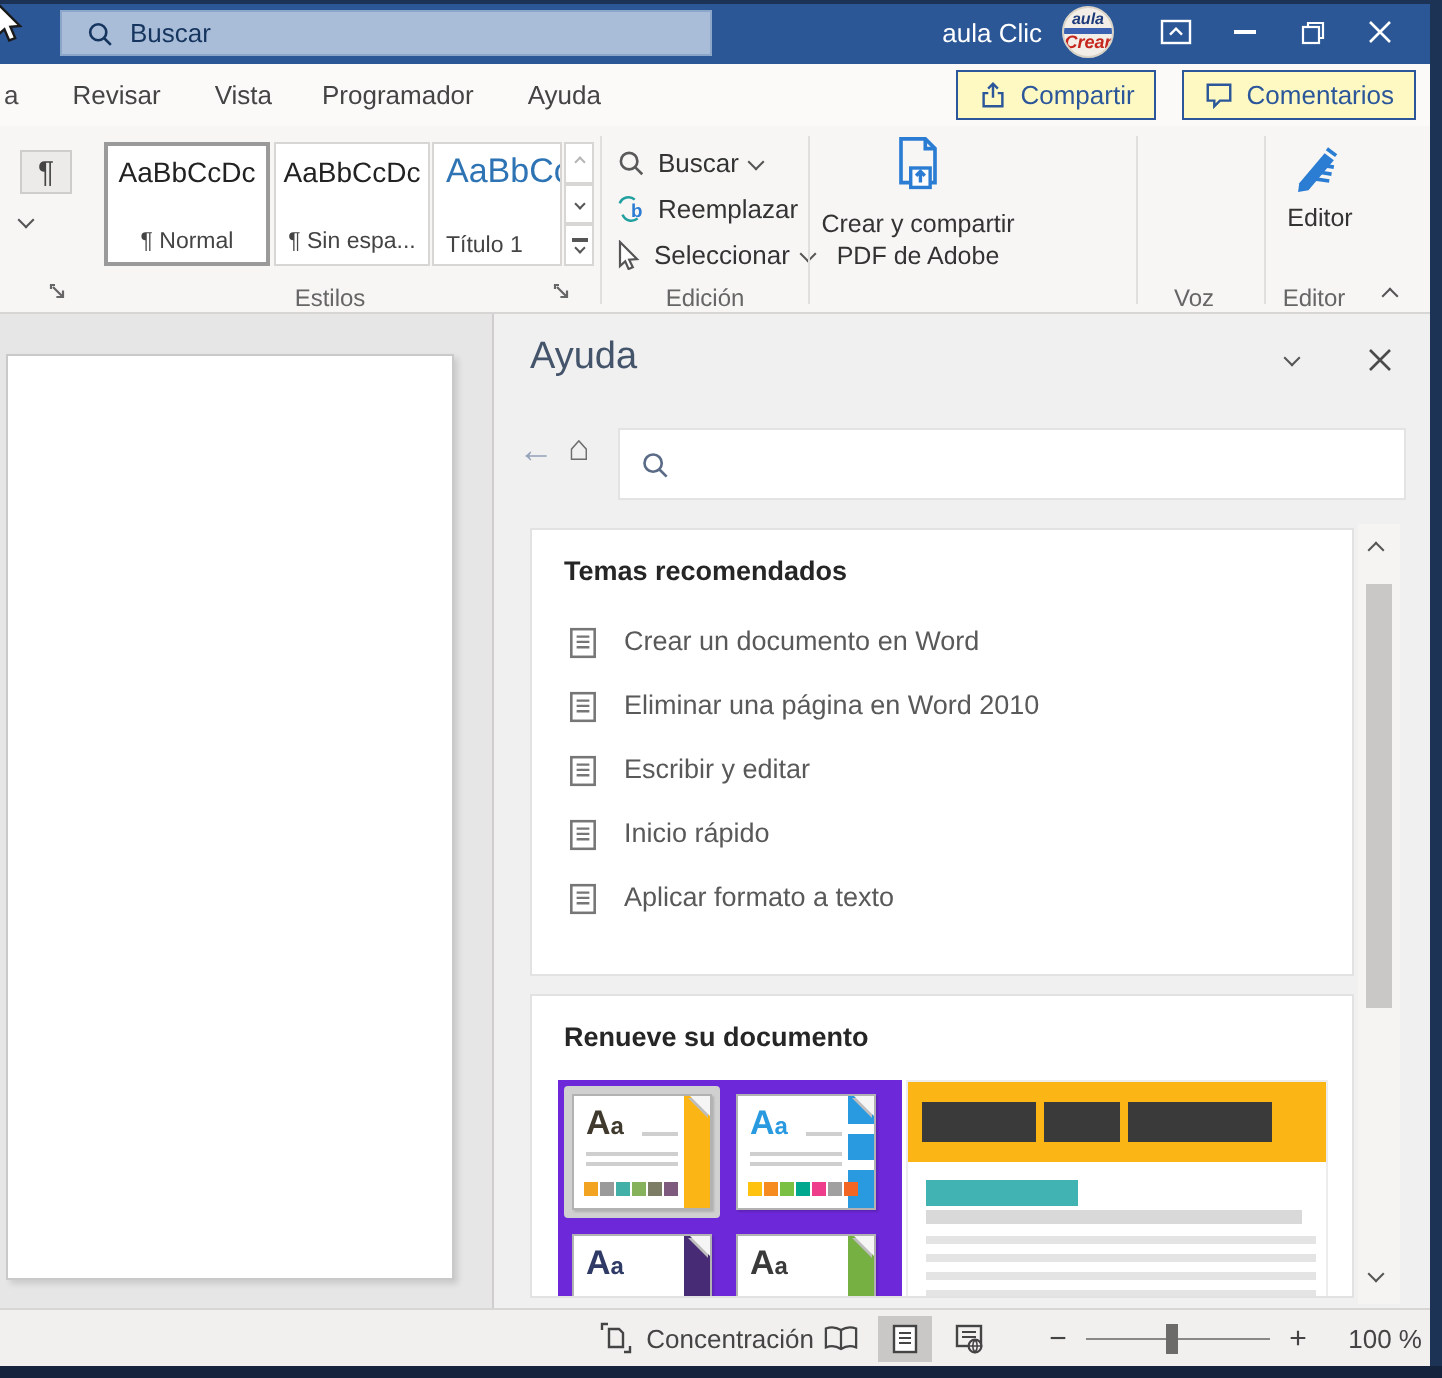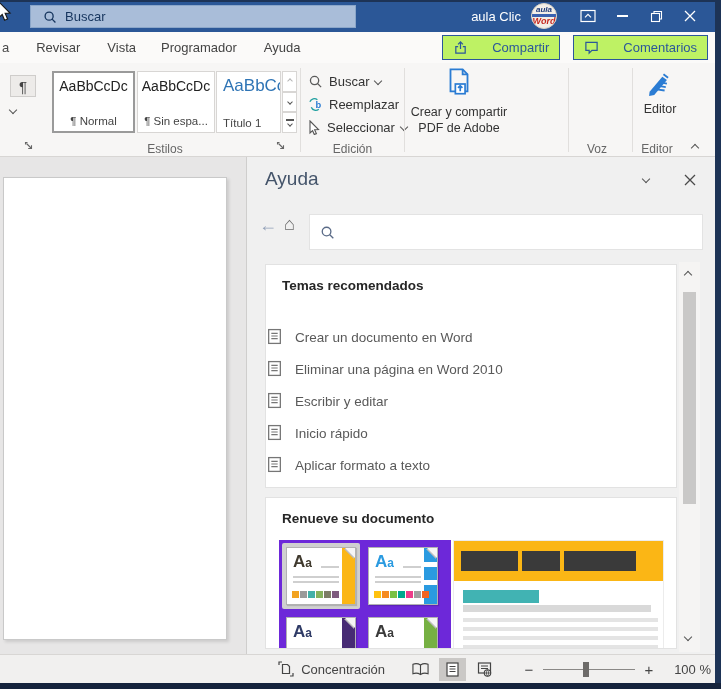--- a/index.html
+++ b/index.html
@@ -24,21 +24,21 @@
   .tb-btn { width:34px; height:32px; display:flex; align-items:center; justify-content:center; color:#fff; }
   .tb-btn.close { font-size:15px; }
   .tb-min-glyph { width:11px; height:1.5px; background:#fff; display:block; }
 
   
   .tabrow { position:absolute; left:0; top:32px; width:721px; height:31px; background:#fbfaf9; display:flex; align-items:center; z-index:30; }
   .tab-frag { color:#4a4a4a; font-size:13px; margin-left:2px; }
   .tab { color:#444; font-size:13px; margin-left:27px; cursor:default; }
   .tab:nth-of-type(4) { margin-left:25px; }
   .tabrow-right { position:absolute; right:13px; top:3px; display:flex; gap:13px; }
-  .pill { height:25px; border:1px solid #2b579a; background:#bef264; color:#2b579a; display:flex; align-items:center; gap:24px; padding:0 10px; font-size:13px; }
+  .pill { height:25px; border:1px solid #2b579a; background:#fef9c3; color:#2b579a; display:flex; align-items:center; gap:6px; padding:0 10px; font-size:13px; }
 
   
   .ribbon { position:absolute; left:0; top:63px; width:721px; height:94px; background:#f7f6f5; border-bottom:1px solid #d8d6d4; z-index:20; }
   .rsep { position:absolute; top:5px; width:1px; height:84px; background:#e1dfdd; }
   .grp-label { position:absolute; top:79px; font-size:12px; color:#666; text-align:center; }
   .launcher { position:absolute; width:14px; height:14px; display:flex; align-items:center; justify-content:center; }
   .pilcrow-btn { position:absolute; left:10px; top:12px; width:26px; height:22px; display:flex; align-items:center; justify-content:center; font-size:15px; color:#444; border:1px solid #cfcdcb; background:#edebe9; }
   .chev { display:inline-block; width:6px; height:6px; border-right:1.3px solid #555; border-bottom:1.3px solid #555; transform:rotate(45deg); }
   .chev.up { transform:rotate(-135deg); }
   .left-chev { position:absolute; left:10px; top:44px; }
@@ -69,21 +69,21 @@
   .hp-caret { position:absolute; left:396px; top:19px; }
   .hp-close { position:absolute; left:432px; top:12px; font-size:15px; color:#4a4a4a; width:22px; height:22px; display:flex; align-items:center; justify-content:center; }
   .hp-back { position:absolute; left:12px; top:58px; font-size:18px; color:#95a3ba; }
   .hp-home { position:absolute; left:37px; top:57px; font-size:18px; color:#6d6d6d; }
   .hp-search { position:absolute; left:62px; top:57px; width:394px; height:36px; background:#fff; border:1px solid #e3e3e3; display:flex; align-items:center; padding-left:10px; color:#5a6b87; }
   .card { position:absolute; left:18px; width:412px; background:#fff; border:1px solid #e2e2e2; }
   .card1 { top:107px; height:224px; }
   .card2 { top:340px; height:152px; overflow:hidden; }
   .card-h { position:absolute; left:16px; top:13px; font-size:13.5px; font-weight:bold; color:#262626; }
   .topics { position:absolute; left:0; top:48px; width:100%; }
-  .topic { height:32px; display:flex; align-items:flex-end; gap:12px; }
+  .topic { height:32px; display:flex; align-items:flex-start; gap:12px; padding-left:17px; }
   .topic span { font-size:13.5px; color:#595959; }
   .topic svg { flex:0 0 auto; }
 
   .gallery { position:absolute; left:13px; top:42px; width:172px; height:110px; background:#6d28d9; overflow:hidden; }
   .thumb { position:absolute; width:78px; height:66px; padding:4px; }
   .thumb.sel { background:#d0d0d0; border-radius:2px; }
   .tpage { position:relative; width:70px; height:58px; background:#fff; border:1px solid #b2b2b2; overflow:hidden; box-shadow:1px 1px 1px rgba(0,0,0,0.15); }
   .taa { position:absolute; left:6px; top:4px; font-weight:bold; font-size:17px; letter-spacing:0; }
   .taa small { font-size:12px; font-weight:bold; }
   .tband { position:absolute; right:0; top:0; width:13px; height:100%; }
@@ -98,21 +98,21 @@
   .pv-accent { position:absolute; left:9px; top:49px; width:76px; height:13px; }
   .pv-bar { position:absolute; left:9px; top:64px; width:188px; height:7px; background:#d9d9d9; }
   .pv-line { position:absolute; left:9px; width:195px; height:4px; background:#e4e4e4; }
 
   .hp-scroll { position:absolute; left:432px; top:105px; width:21px; height:390px; background:#f5f4f3; }
   .hp-thumb { position:absolute; left:4px; top:30px; width:13px; height:212px; background:#c9c8c7; }
   .hp-sarrow { position:absolute; left:6px; }
 
   
   .statusbar { position:absolute; left:0; top:654px; width:721px; height:29px; background:#f1f0ef; border-top:1px solid #d8d6d4; display:flex; align-items:center; justify-content:flex-end; padding-right:10px; gap:0; z-index:20; }
-  .sb-focus { display:flex; align-items:center; gap:7px; font-size:13px; color:#444; margin-right:22px; }
+  .sb-focus { display:flex; align-items:center; gap:7px; font-size:13px; color:#444; }
   .viewbtn { width:27px; height:23px; display:flex; align-items:center; justify-content:center; margin-right:5px; }
   .viewbtn.sel { background:#cac8c6; }
   .sb-zoom { display:flex; align-items:center; margin-left:18px; }
   .sb-sign { font-size:15px; color:#444; width:16px; text-align:center; }
   .sb-track { position:relative; width:92px; height:1px; background:#8a8886; margin:0 6px; }
   .sb-handle { position:absolute; left:40px; top:-7px; width:6px; height:15px; background:#6d6b69; }
   .sb-pct { font-size:13px; color:#444; margin-left:12px; min-width:42px; text-align:right; }
 
   .cursor { position:absolute; left:-3px; top:1px; z-index:80; }
 </style>
@@ -131,21 +131,21 @@
           <circle cx="7" cy="7" r="4.6" fill="none" stroke="#16355e" stroke-width="1.5"></circle>
           <line x1="10.4" y1="10.4" x2="14.2" y2="14.2" stroke="#16355e" stroke-width="1.5"></line>
         </svg>
       <span>Buscar</span>
     </div>
     <div class="tb-right">
       <span class="tb-account">aula Clic</span>
       <div class="tb-logo">
         <span class="l1">aula</span>
         <span class="bar"></span>
-        <span class="l2">Word</span>
+        <span class="l2">Crear</span>
       </div>
       <div class="tb-btn">
         <svg width="16" height="14" viewBox="0 0 16 14">
             <rect x="1" y="1.5" width="14" height="11" fill="none" stroke="#fff" stroke-width="1.2"></rect>
             <path d="M5 8.3 L8 5.3 L11 8.3" fill="none" stroke="#fff" stroke-width="1.2"></path>
           </svg>
       </div>
       <div class="tb-btn">
           <span class="tb-min-glyph"></span>
         </div>

